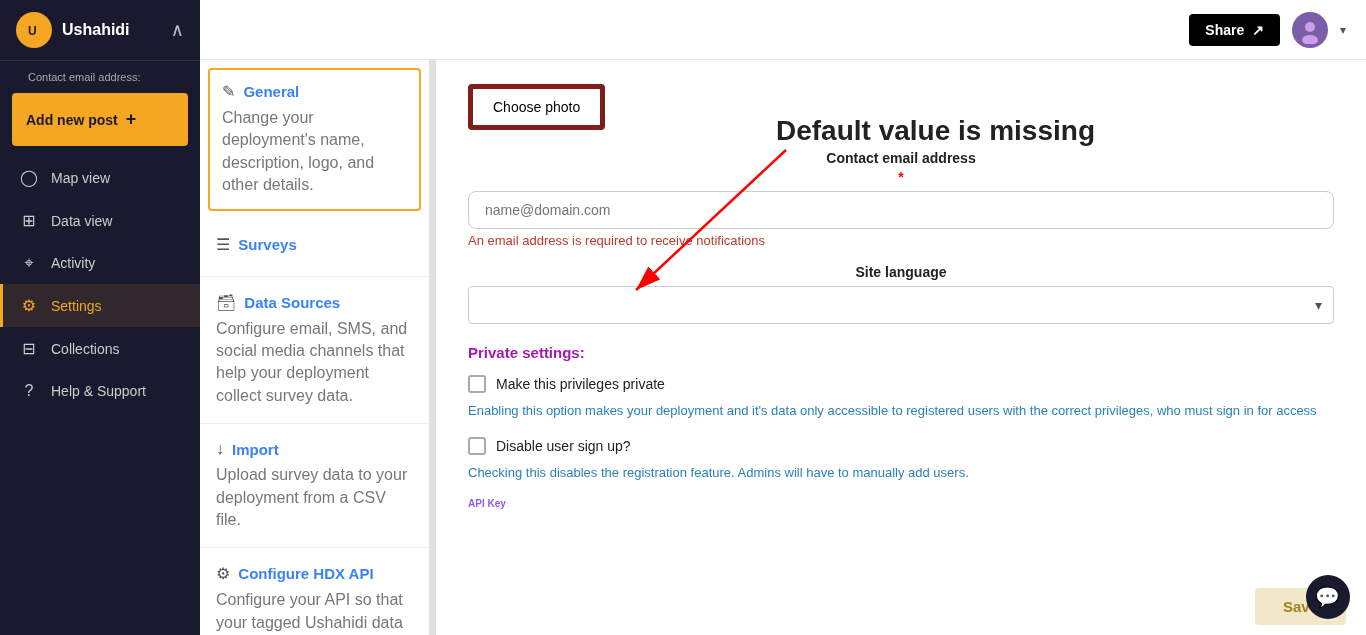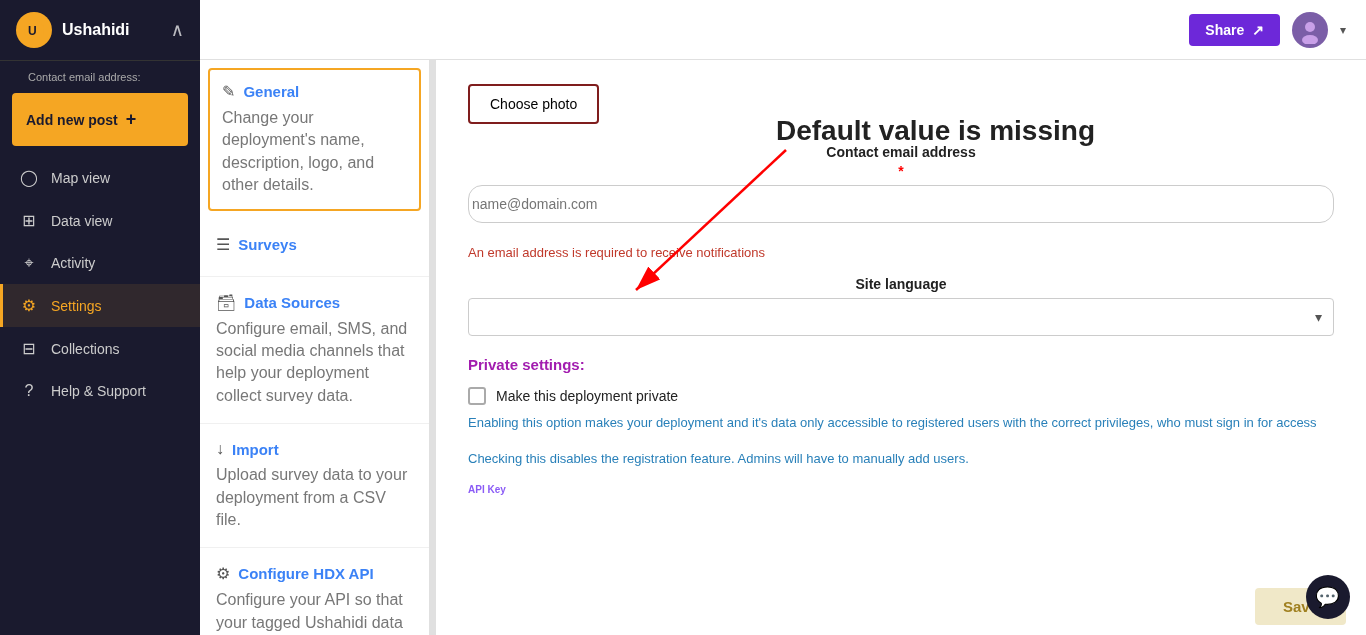--- a/index.html
+++ b/index.html
@@ -97,21 +97,21 @@
       background: #fff;
       border-bottom: 1px solid #e0e0e0;
       display: flex;
       align-items: center;
       justify-content: flex-end;
       padding: 0 20px;
       gap: 12px;
       z-index: 10;
     }
     .share-btn {
-      background: #6d28d9;
+      background: #000000;
       color: #fff;
       border: none;
       border-radius: 4px;
       padding: 8px 16px;
       font-size: 14px;
       font-weight: 600;
       cursor: pointer;
       display: flex;
       align-items: center;
       gap: 8px;
@@ -188,21 +188,21 @@
     
     .settings-form {
       flex: 1;
       background: #fff;
       overflow-y: auto;
       padding: 24px 32px;
       position: relative;
     }
 
     .choose-photo-btn {
-      border: 2px solid #7f1d1d;
+      border: 5px solid #7f1d1d;
       background: #fff;
       padding: 10px 20px;
       border-radius: 4px;
       cursor: pointer;
       font-size: 14px;
       margin-bottom: 20px;
     }
 
     .form-label {
       font-size: 14px;
@@ -212,25 +212,25 @@
       display: flex;
       align-items: center;
       gap: 3px;
       flex-direction: column;
     }
     .required-star { color: red; }
 
     .form-input {
       width: 100%;
       border: 1px solid #ccc;
-      border-radius: 14px;
-      padding: 10px 3px;
+      border-radius: 8px;
+      padding: 10px 16px;
       font-size: 14px;
       color: #555;
-      margin-bottom: 22px;
+      margin-bottom: 4px;
       outline: none;
     }
 
     .error-msg {
       color: #c0392b;
       font-size: 13px;
       margin-bottom: 16px;
     }
 
     .form-select-wrapper {
@@ -472,24 +472,28 @@
         <option value="fr">French</option>
         <option value="es">Spanish</option>
       </select>
       <span class="select-arrow">▾</span>
     </div>
 
     <div class="section-title">Private settings:</div>
 
     <div class="checkbox-row">
       <div class="checkbox-box"></div>
-      <span class="checkbox-label">Make this deployment private</span>
+      <span class="checkbox-label">Make this privileges private</span>
     </div>
     <div class="info-text">Enabling this option makes your deployment and it's data only accessible to registered users with the correct privileges, who must sign in for access</div>
 
+    <div class="checkbox-row">
+      <div class="checkbox-box"></div>
+      <span class="checkbox-label">Disable user sign up?</span>
+    </div>
     <div class="info-text">Checking this disables the registration feature. Admins will have to manually add users.</div>
 
     <div class="api-key-label">API Key</div>
 
     
     <div class="save-area">
       <button class="save-btn">Save</button>
     </div>
   </div>
 </div>

